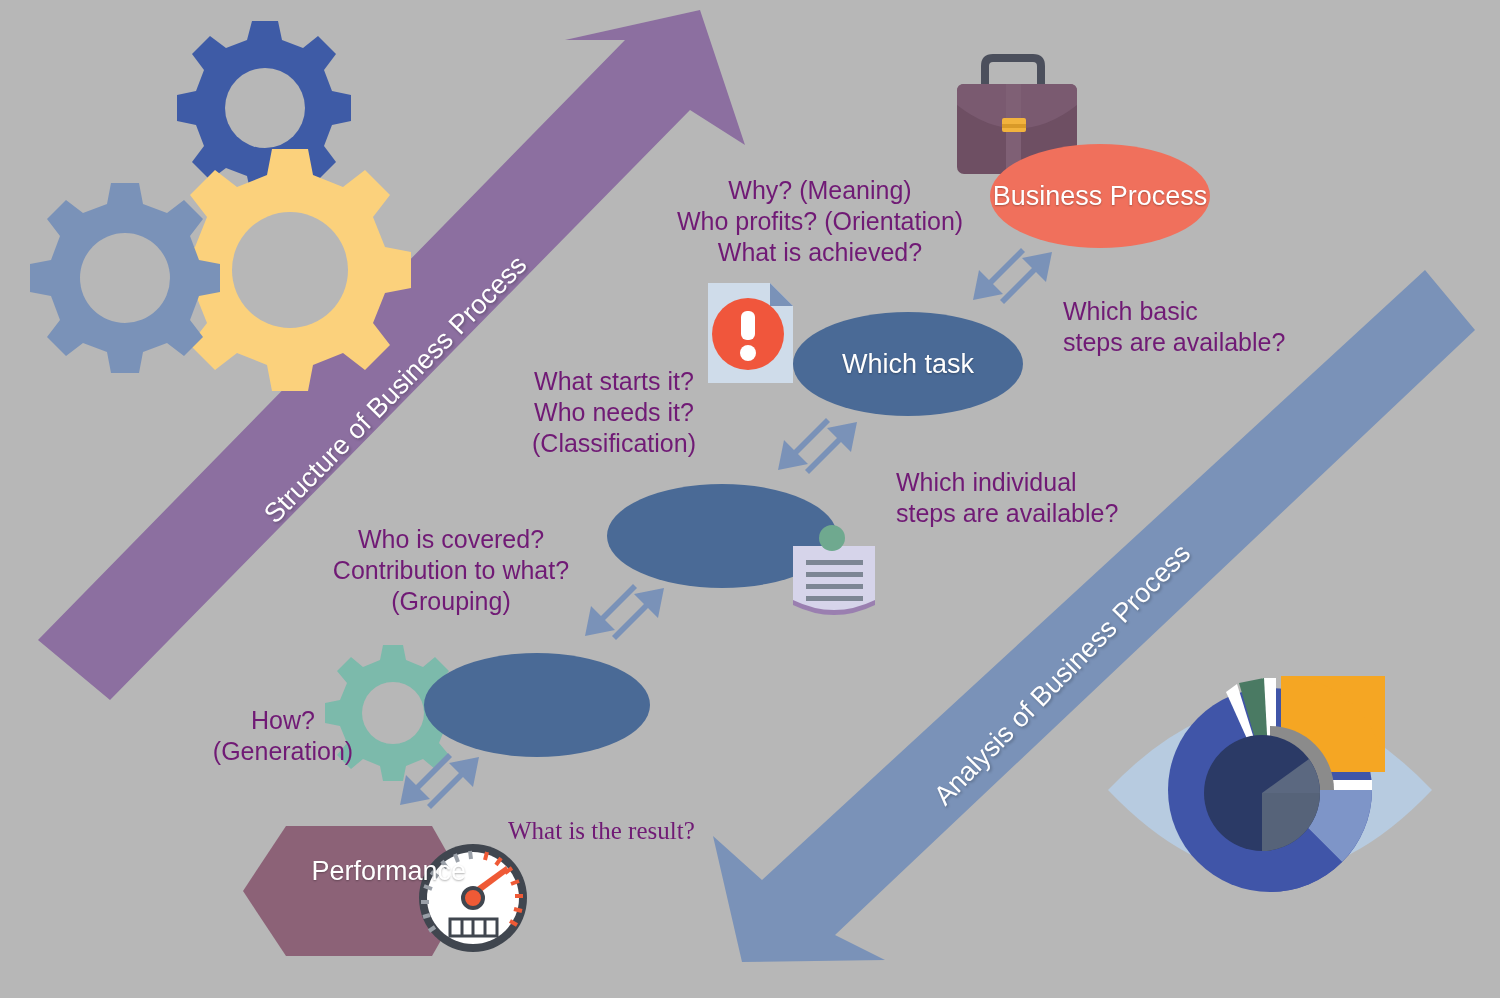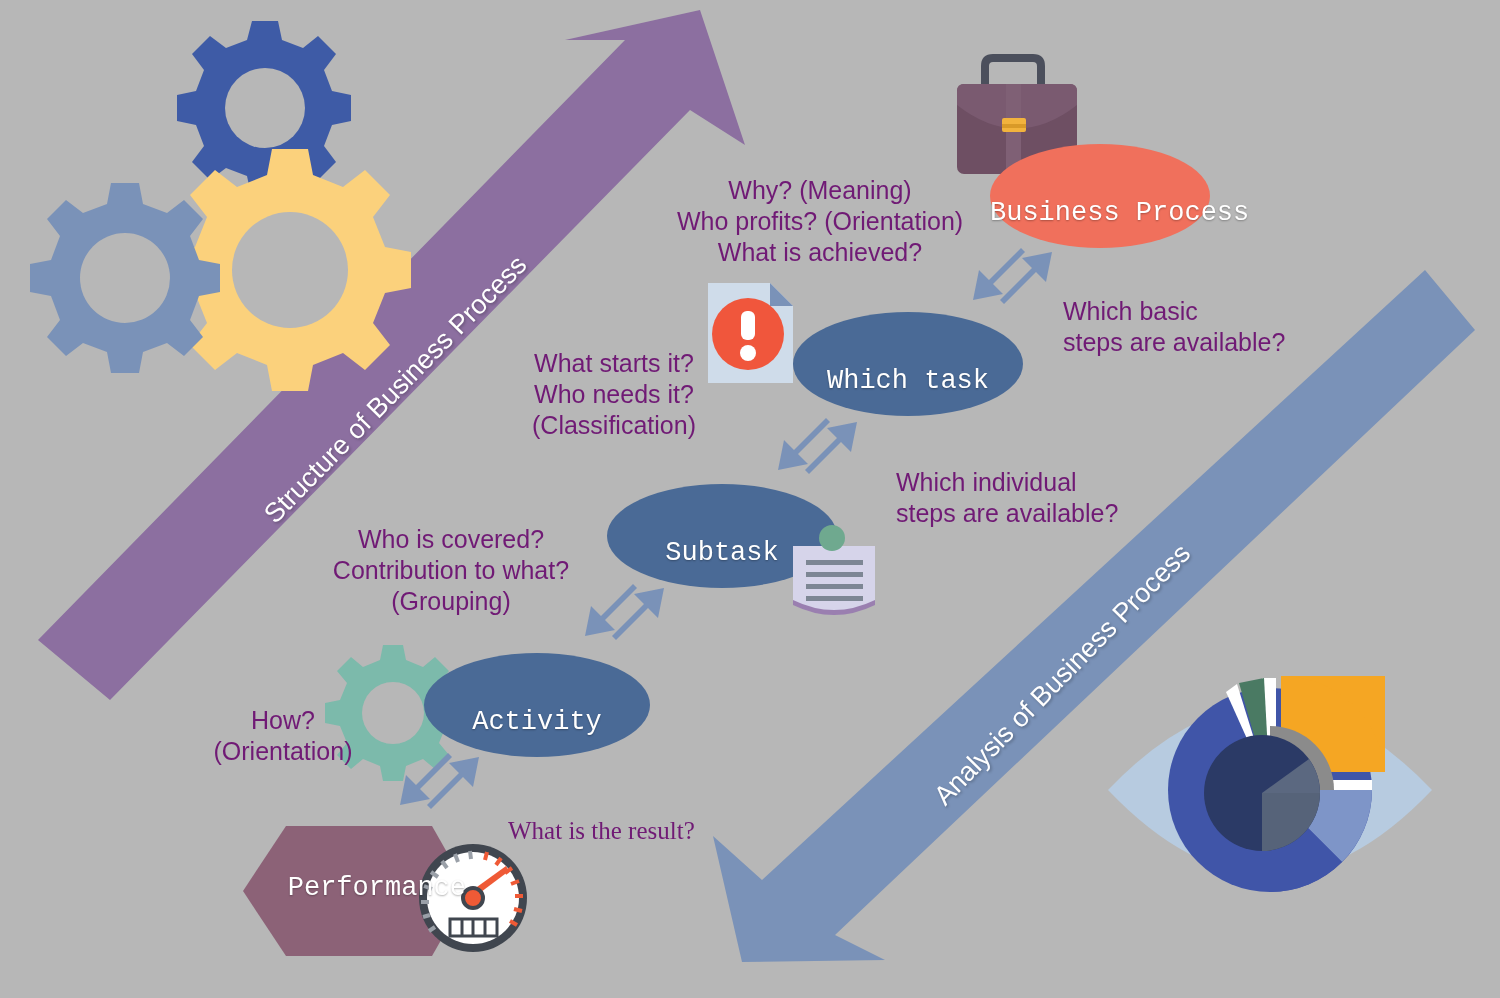--- a/index.html
+++ b/index.html
@@ -20,23 +20,22 @@
     white-space:pre;
     font-family:"Liberation Sans", sans-serif;
   }
   .txt.ctr{text-align:center;}
   .nodelabel{
     position:absolute;
     color:#ffffff;
     font-size:27px;
     white-space:pre;
     text-align:center;
-    font-family:Liberation Mono, monospace;
+    font-family:Liberation Sans, sans-serif;
     text-shadow:0 1px 2px rgba(0,0,0,0.30);
-    margin-top:17px;
   }
   .bannerlabel{
     position:absolute;
     color:#ffffff;
     font-size:27px;
     white-space:pre;
     font-family:"Liberation Sans", sans-serif;
     text-shadow:0 2px 3px rgba(0,0,0,0.28);
     transform-origin:0 0;
   }
@@ -211,43 +210,41 @@
   </svg>
 
   <div class="bannerlabel" style="left:258px; top:508px; transform:rotate(-45.6deg);">Structure of Business Process</div>
 
   <div class="bannerlabel" style="left:928px; top:790px; transform:rotate(-45.6deg);">Analysis of Business Process</div>
 
   <div class="nodelabel" style="left:990px; top:181px; width:220px;">Business Process</div>
 
   <div class="nodelabel" style="left:798px; top:349px; width:220px;">Which task</div>
 
-  <div class="nodelabel" style="left:612px; top:521px; width:220px;">Subtask</div>
-
-  <div class="nodelabel" style="left:427px; top:690px; width:220px;">Activity</div>
+
 
   <div class="nodelabel" style="left:246px; top:856px; width:220px;text-align:right;">Performance</div>
 
   <div class="txt ctr" style="left:650px; top:175px; width:340px;">Why? (Meaning)
 Who profits? (Orientation)
 What is achieved?</div>
 
   <div class="txt" style="left:1063px; top:296px; width:330px;">Which basic
 steps are available?</div>
 
-  <div class="txt ctr" style="left:494px; top:348px; width:240px;">What starts it?
+  <div class="txt ctr" style="left:494px; top:366px; width:240px;">What starts it?
 Who needs it?
 (Classification)</div>
 
   <div class="txt" style="left:896px; top:467px; width:300px;">Which individual
 steps are available?</div>
 
   <div class="txt ctr" style="left:296px; top:524px; width:310px;">Who is covered?
 Contribution to what?
 (Grouping)</div>
 
 
   <div class="txt ctr" style="left:188px; top:705px; width:190px;">How?
-(Orientation)</div>
+(Generation)</div>
 
   <div class="txt" style="left:508px; top:815px; width:300px;font-family:Liberation Serif, serif;">What is the result?</div>
 
 </div>
 
 </body></html>

